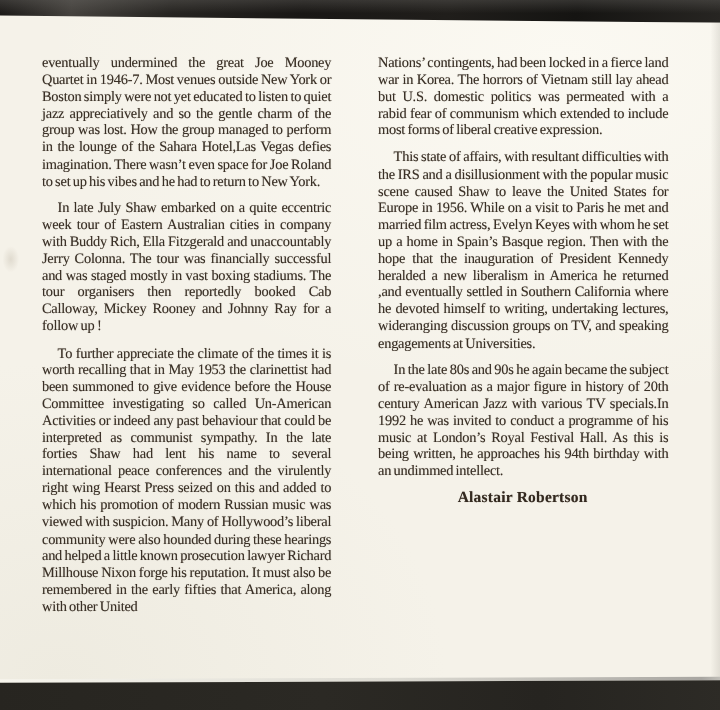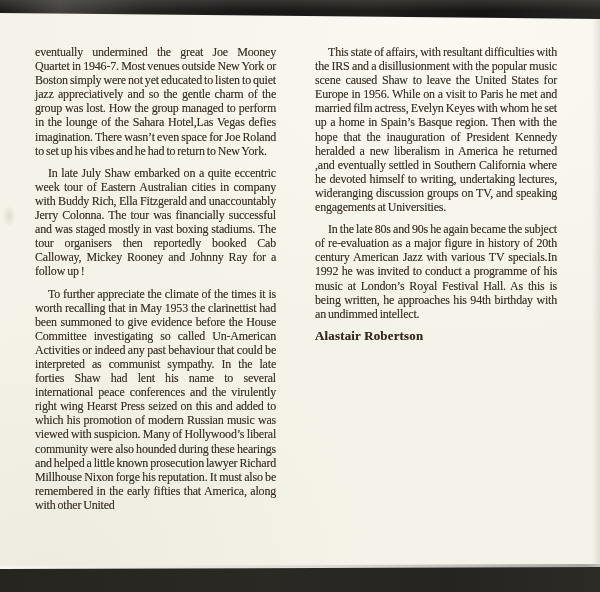--- a/index.html
+++ b/index.html
@@ -65,39 +65,40 @@
     color: #3a3026;
     text-shadow: 0 0 0.6px rgba(58,48,38,0.45);
   }
   .col p.flush { text-indent: 0; }
   .signature {
     margin-top: 7px;
     padding-right: 1px;
     font-size: 12.9px;
     font-weight: bold;
     letter-spacing: 0.2px;
-    text-align: left;
+    text-align: center;
     color: #33291f;
     text-shadow: 0 0 0.6px rgba(51,41,31,0.5);
   }
 </style>
 </head>
 <body>
 
 <div id="screen">
 
   <div class="smudge"></div>
 
   <div class="columns">
     <div class="col left">
       <p class="flush">eventually undermined the great Joe Mooney Quartet in 1946-7. Most venues outside New York or Boston simply were not yet educated to listen to quiet jazz appreciatively and so the gentle charm of the group was lost. How the group managed to perform in the lounge of the Sahara Hotel,Las Vegas defies imagination. There wasn’t even space for Joe Roland to set up his vibes and he had to return to New York.</p>
       <p>In late July Shaw embarked on a quite eccentric week tour of Eastern Australian cities in company with Buddy Rich, Ella Fitzgerald and unaccountably Jerry Colonna. The tour was financially successful and was staged mostly in vast boxing stadiums. The tour organisers then reportedly booked Cab Calloway, Mickey Rooney and Johnny Ray for a follow up !</p>
       <p>To further appreciate the climate of the times it is worth recalling that in May 1953 the clarinettist had been summoned to give evidence before the House Committee investigating so called Un-American Activities or indeed any past behaviour that could be interpreted as communist sympathy. In the late forties Shaw had lent his name to several international peace conferences and the virulently right wing Hearst Press seized on this and added to which his promotion of modern Russian music was viewed with suspicion. Many of Hollywood’s liberal community were also hounded during these hearings and helped a little known prosecution lawyer Richard Millhouse Nixon forge his reputation. It must also be remembered in the early fifties that America, along with other United</p>
     </div>
     <div class="col right">
+      <p class="flush">Nations’ contingents, had been locked in a fierce land war in Korea. The horrors of Vietnam still lay ahead but U.S. domestic politics was permeated with a rabid fear of communism which extended to include most forms of liberal creative expression.</p>
       <p>This state of affairs, with resultant difficulties with the IRS and a disillusionment with the popular music scene caused Shaw to leave the United States for Europe in 1956. While on a visit to Paris he met and married film actress, Evelyn Keyes with whom he set up a home in Spain’s Basque region. Then with the hope that the inauguration of President Kennedy heralded a new liberalism in America he returned ,and eventually settled in Southern California where he devoted himself to writing, undertaking lectures, wideranging discussion groups on TV, and speaking engagements at Universities.</p>
       <p>In the late 80s and 90s he again became the subject of re-evaluation as a major figure in history of 20th century American Jazz with various TV specials.In 1992 he was invited to conduct a programme of his music at London’s Royal Festival Hall. As this is being written, he approaches his 94th birthday with an undimmed intellect.</p>
       <div class="signature">Alastair Robertson</div>
     </div>
   </div>
 
   <div class="right-shade"></div>
   <div class="top-edge"></div>
   <div class="bottom-edge">
     <div class="bottom-line"></div>

